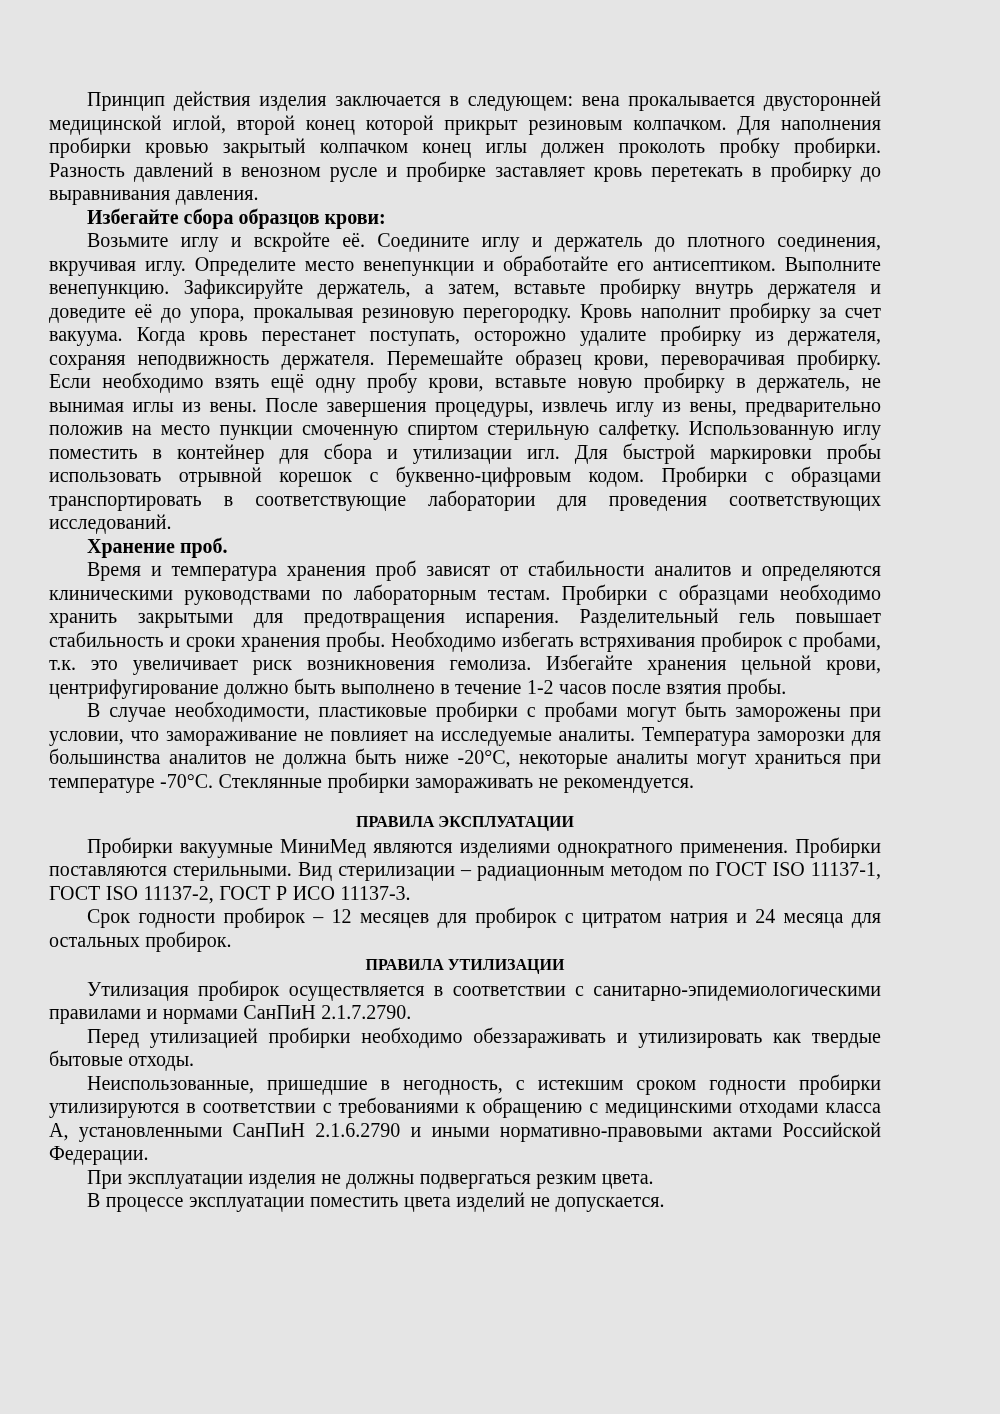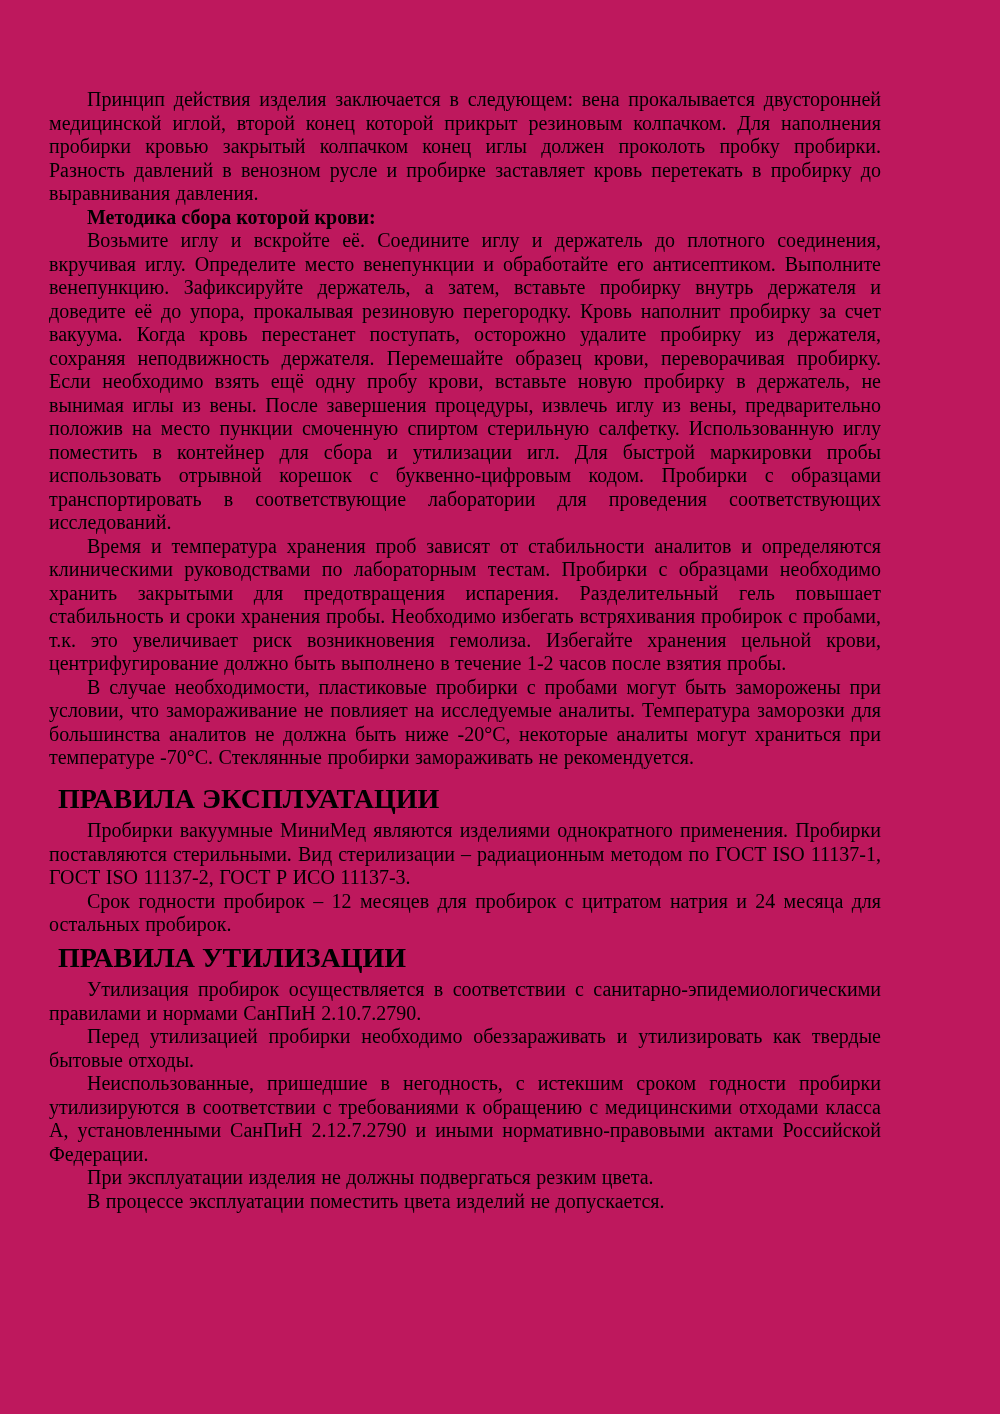--- a/index.html
+++ b/index.html
@@ -4,21 +4,21 @@
 <style>
   html, body {
     margin: 0;
     padding: 0;
     background: #ffffff;
   }
   .page {
     position: relative;
     width: 1000px;
     height: 1414px;
-    background: #be185d;
+    background: #e5e5e5;
     overflow: hidden;
     font-family: "Liberation Serif", "DejaVu Serif", serif;
     color: #000000;
   }
   .content {
     position: absolute;
     left: 49px;
     top: 88px;
     width: 832px;
   }
@@ -32,62 +32,63 @@
   }
   .subheading {
     margin: 0;
     font-size: 20px;
     line-height: 23.5px;
     font-weight: bold;
     text-align: left;
     text-indent: 38px;
   }
   .heading {
-    margin: 9px;
-    font-size: 28px;
+    margin: 1px;
+    font-size: 16px;
     line-height: 23.5px;
     font-weight: bold;
-    text-align: left;
+    text-align: center;
     text-indent: 0;
   }
   .heading-gap {
     margin-top: 17px;
   }
 </style>
 </head>
 <body>
 
 <div class="page">
   <div class="content">
 
     <p class="para">Принцип действия изделия заключается в следующем: вена прокалывается двусторонней медицинской иглой, второй конец которой прикрыт резиновым колпачком. Для наполнения пробирки кровью закрытый колпачком конец иглы должен проколоть пробку пробирки. Разность давлений в венозном русле и пробирке заставляет кровь перетекать в пробирку до выравнивания давления.</p>
 
-    <p class="subheading">Методика сбора которой крови:</p>
+    <p class="subheading">Избегайте сбора образцов крови:</p>
 
     <p class="para">Возьмите иглу и вскройте её. Соедините иглу и держатель до плотного соединения, вкручивая иглу. Определите место венепункции и обработайте его антисептиком. Выполните венепункцию. Зафиксируйте держатель, а затем, вставьте пробирку внутрь держателя и доведите её до упора, прокалывая резиновую перегородку. Кровь наполнит пробирку за счет вакуума. Когда кровь перестанет поступать, осторожно удалите пробирку из держателя, сохраняя неподвижность держателя. Перемешайте образец крови, переворачивая пробирку. Если необходимо взять ещё одну пробу крови, вставьте новую пробирку в держатель, не вынимая иглы из вены. После завершения процедуры, извлечь иглу из вены, предварительно положив на место пункции смоченную спиртом стерильную салфетку. Использованную иглу поместить в контейнер для сбора и утилизации игл. Для быстрой маркировки пробы использовать отрывной корешок с буквенно-цифровым кодом. Пробирки с образцами транспортировать в соответствующие лаборатории для проведения соответствующих исследований.</p>
 
+    <p class="subheading">Хранение проб.</p>
 
     <p class="para">Время и температура хранения проб зависят от стабильности аналитов и определяются клиническими руководствами по лабораторным тестам. Пробирки с образцами необходимо хранить закрытыми для предотвращения испарения. Разделительный гель повышает стабильность и сроки хранения пробы. Необходимо избегать встряхивания пробирок с пробами, т.к. это увеличивает риск возникновения гемолиза. Избегайте хранения цельной крови, центрифугирование должно быть выполнено в течение 1-2 часов после взятия пробы.</p>
 
     <p class="para">В случае необходимости, пластиковые пробирки с пробами могут быть заморожены при условии, что замораживание не повлияет на исследуемые аналиты. Температура заморозки для большинства аналитов не должна быть ниже -20°С, некоторые аналиты могут храниться при температуре -70°С. Стеклянные пробирки замораживать не рекомендуется.</p>
 
     <h2 class="heading heading-gap">ПРАВИЛА ЭКСПЛУАТАЦИИ</h2>
 
     <p class="para">Пробирки вакуумные МиниМед являются изделиями однократного применения. Пробирки поставляются стерильными. Вид стерилизации – радиационным методом по ГОСТ ISO 11137-1, ГОСТ ISO 11137-2, ГОСТ Р ИСО 11137-3.</p>
 
     <p class="para">Срок годности пробирок – 12 месяцев для пробирок с цитратом натрия и 24 месяца для остальных пробирок.</p>
 
     <h2 class="heading">ПРАВИЛА УТИЛИЗАЦИИ</h2>
 
-    <p class="para">Утилизация пробирок осуществляется в соответствии с санитарно-эпидемиологическими правилами и нормами СанПиН 2.10.7.2790.</p>
+    <p class="para">Утилизация пробирок осуществляется в соответствии с санитарно-эпидемиологическими правилами и нормами СанПиН 2.1.7.2790.</p>
 
 
     <p class="para">Перед утилизацией пробирки необходимо обеззараживать и утилизировать как твердые бытовые отходы.</p>
 
-    <p class="para">Неиспользованные, пришедшие в негодность, с истекшим сроком годности пробирки утилизируются в соответствии с требованиями к обращению с медицинскими отходами класса А, установленными СанПиН 2.12.7.2790 и иными нормативно-правовыми актами Российской Федерации.</p>
+    <p class="para">Неиспользованные, пришедшие в негодность, с истекшим сроком годности пробирки утилизируются в соответствии с требованиями к обращению с медицинскими отходами класса А, установленными СанПиН 2.1.6.2790 и иными нормативно-правовыми актами Российской Федерации.</p>
 
 
     <p class="para">При эксплуатации изделия не должны подвергаться резким цвета.</p>
 
     <p class="para">В процессе эксплуатации поместить цвета изделий не допускается.</p>
 
   </div>
 </div>
 
 </body></html>

